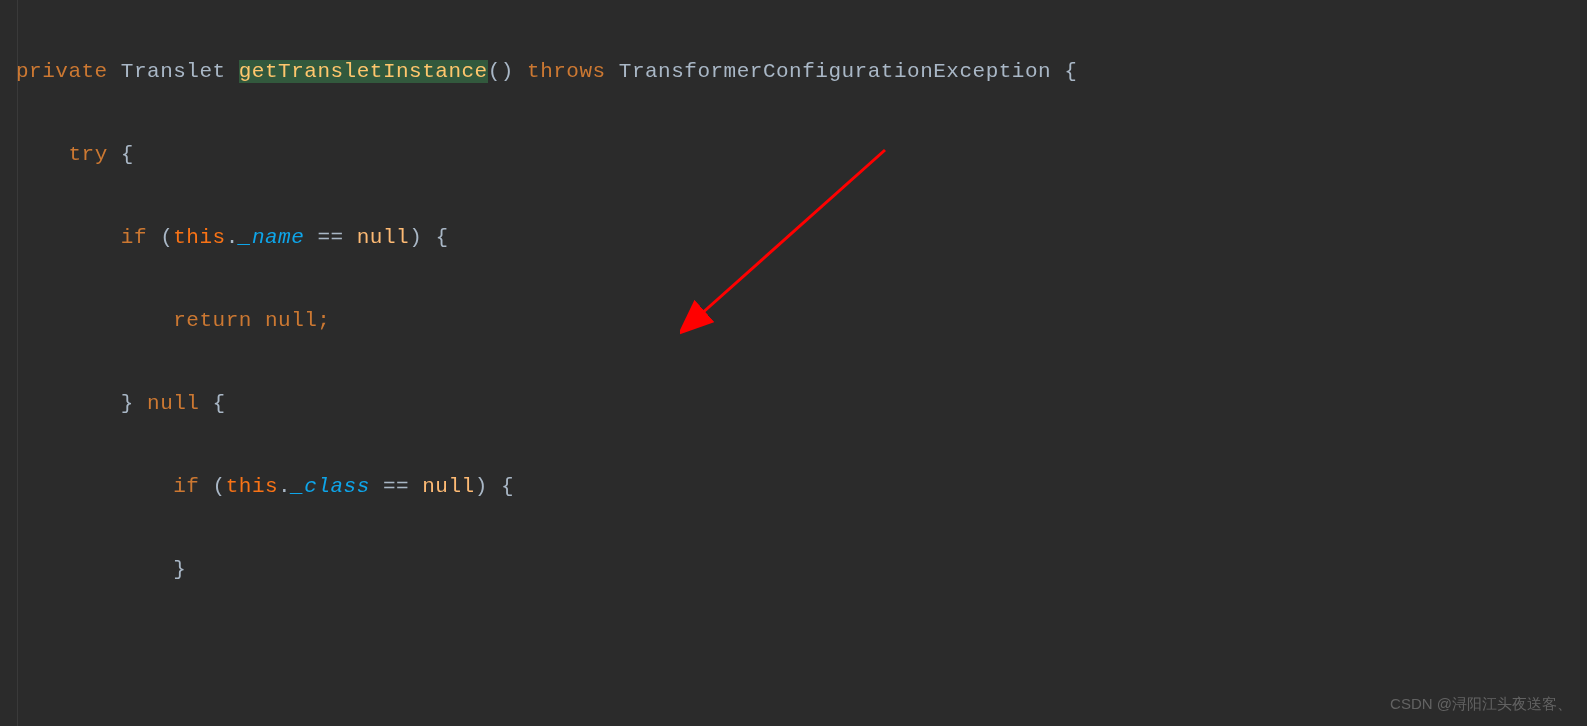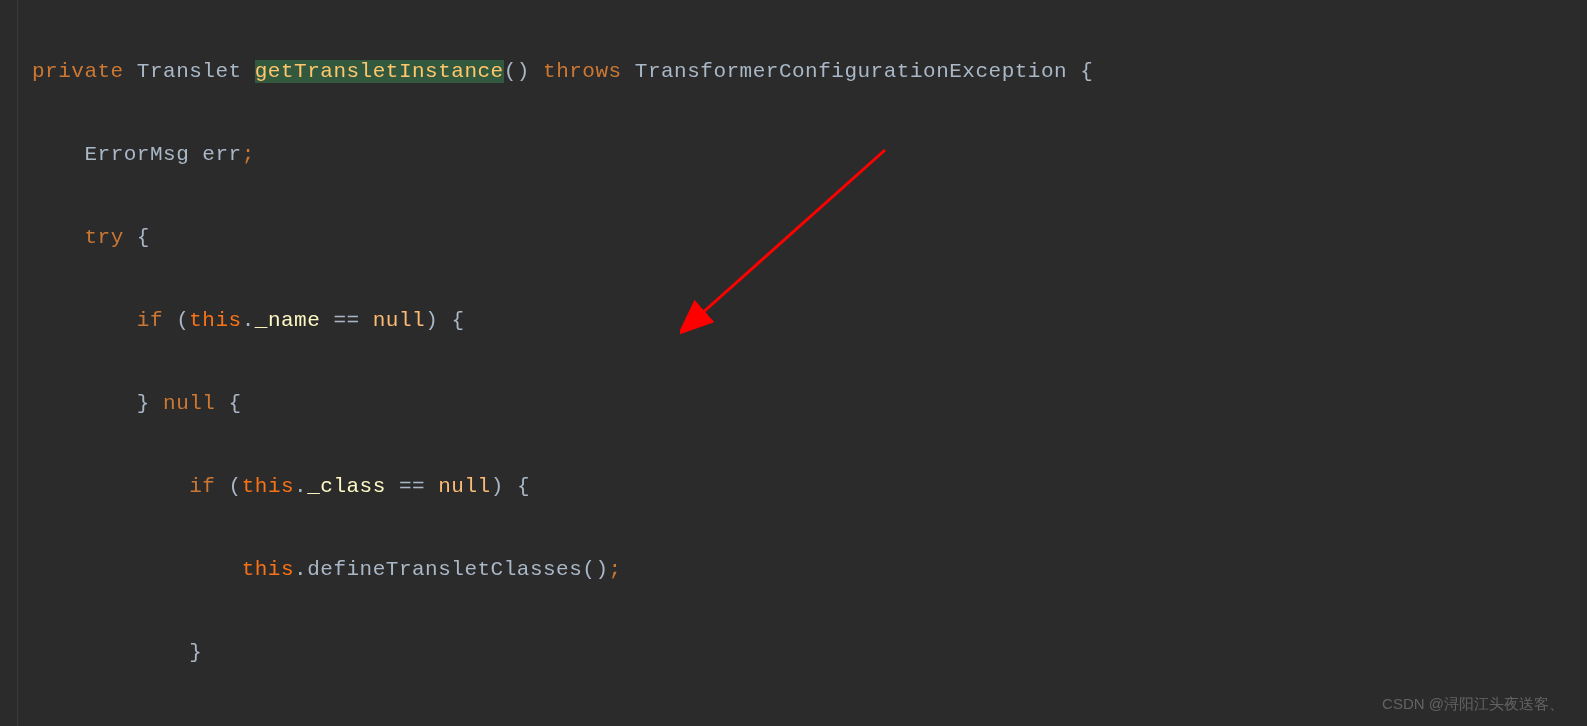--- a/index.html
+++ b/index.html
@@ -29,69 +29,68 @@
       top: 0;
       width: 18px;
       height: 100%;
       border-right: 1px solid #3a3a3a;
     }
     .keyword { color: #cc7832; }
     .type { color: #a9b7c6; }
     .method-decl { color: #ffc66d; }
     .method-highlight { background-color: #32593d; }
     .this-kw { color: #f97316; }
-    .field { color: #fef9c3; }
+    .field { color: #0ea5e9; font-style: italic; }
     .null-kw { color: #fdba74; }
     .return-kw { color: #cc7832; }
     .method-call { color: #a9b7c6; }
     .paren { color: #a9b7c6; }
     .brace { color: #a9b7c6; }
     .semicolon { color: #cc7832; }
     .operator { color: #a9b7c6; }
     .variable { color: #a9b7c6; }
     .dot { color: #a9b7c6; }
     
     .arrow-svg {
       position: absolute;
       top: 145px;
       left: 680px;
       pointer-events: none;
     }
     
     .watermark {
       position: absolute;
       bottom: 8px;
-      right: 23px;
+      right: 15px;
       color: #888;
       font-size: 15px;
       font-family: sans-serif;
       opacity: 0.6;
     }
     
     .code-line {
       height: 42px;
       line-height: 42px;
-      padding-left: 32px;
+      padding-left: 16px;
       white-space: pre;
       position: relative;
     }
   </style>
 </head>
 <body>
 
 <div class="gutter"></div>
 
 <div class="code-container">
 <div class="code-line"><span class="keyword">private</span> <span class="type">Translet</span> <span class="method-decl method-highlight">getTransletInstance</span><span class="paren">()</span> <span class="keyword">throws</span> <span class="type">TransformerConfigurationException</span> <span class="brace">{</span></div>
-<div class="code-line">    <span class="type">ErrorMsg</span> <span class="variable">err</span><span class="semicolon">;</span></div>
 <div class="code-line">    <span class="keyword">try</span> <span class="brace">{</span></div>
 <div class="code-line">        <span class="keyword">if</span> <span class="paren">(</span><span class="this-kw">this</span><span class="dot">.</span><span class="field">_name</span> <span class="operator">==</span> <span class="null-kw">null</span><span class="paren">)</span> <span class="brace">{</span></div>
+<div class="code-line">            <span class="return-kw">return null</span><span class="semicolon">;</span></div>
 <div class="code-line">        <span class="brace">}</span> <span class="keyword">null</span> <span class="brace">{</span></div>
 <div class="code-line">            <span class="keyword">if</span> <span class="paren">(</span><span class="this-kw">this</span><span class="dot">.</span><span class="field">_class</span> <span class="operator">==</span> <span class="null-kw">null</span><span class="paren">)</span> <span class="brace">{</span></div>
-<div class="code-line">                <span class="this-kw">this</span><span class="dot">.</span><span class="method-call">defineTransletClasses</span><span class="paren">()</span><span class="semicolon">;</span></div>
 <div class="code-line">            <span class="brace">}</span></div>
 
 
 
 
 
 
 
 </div>
 

